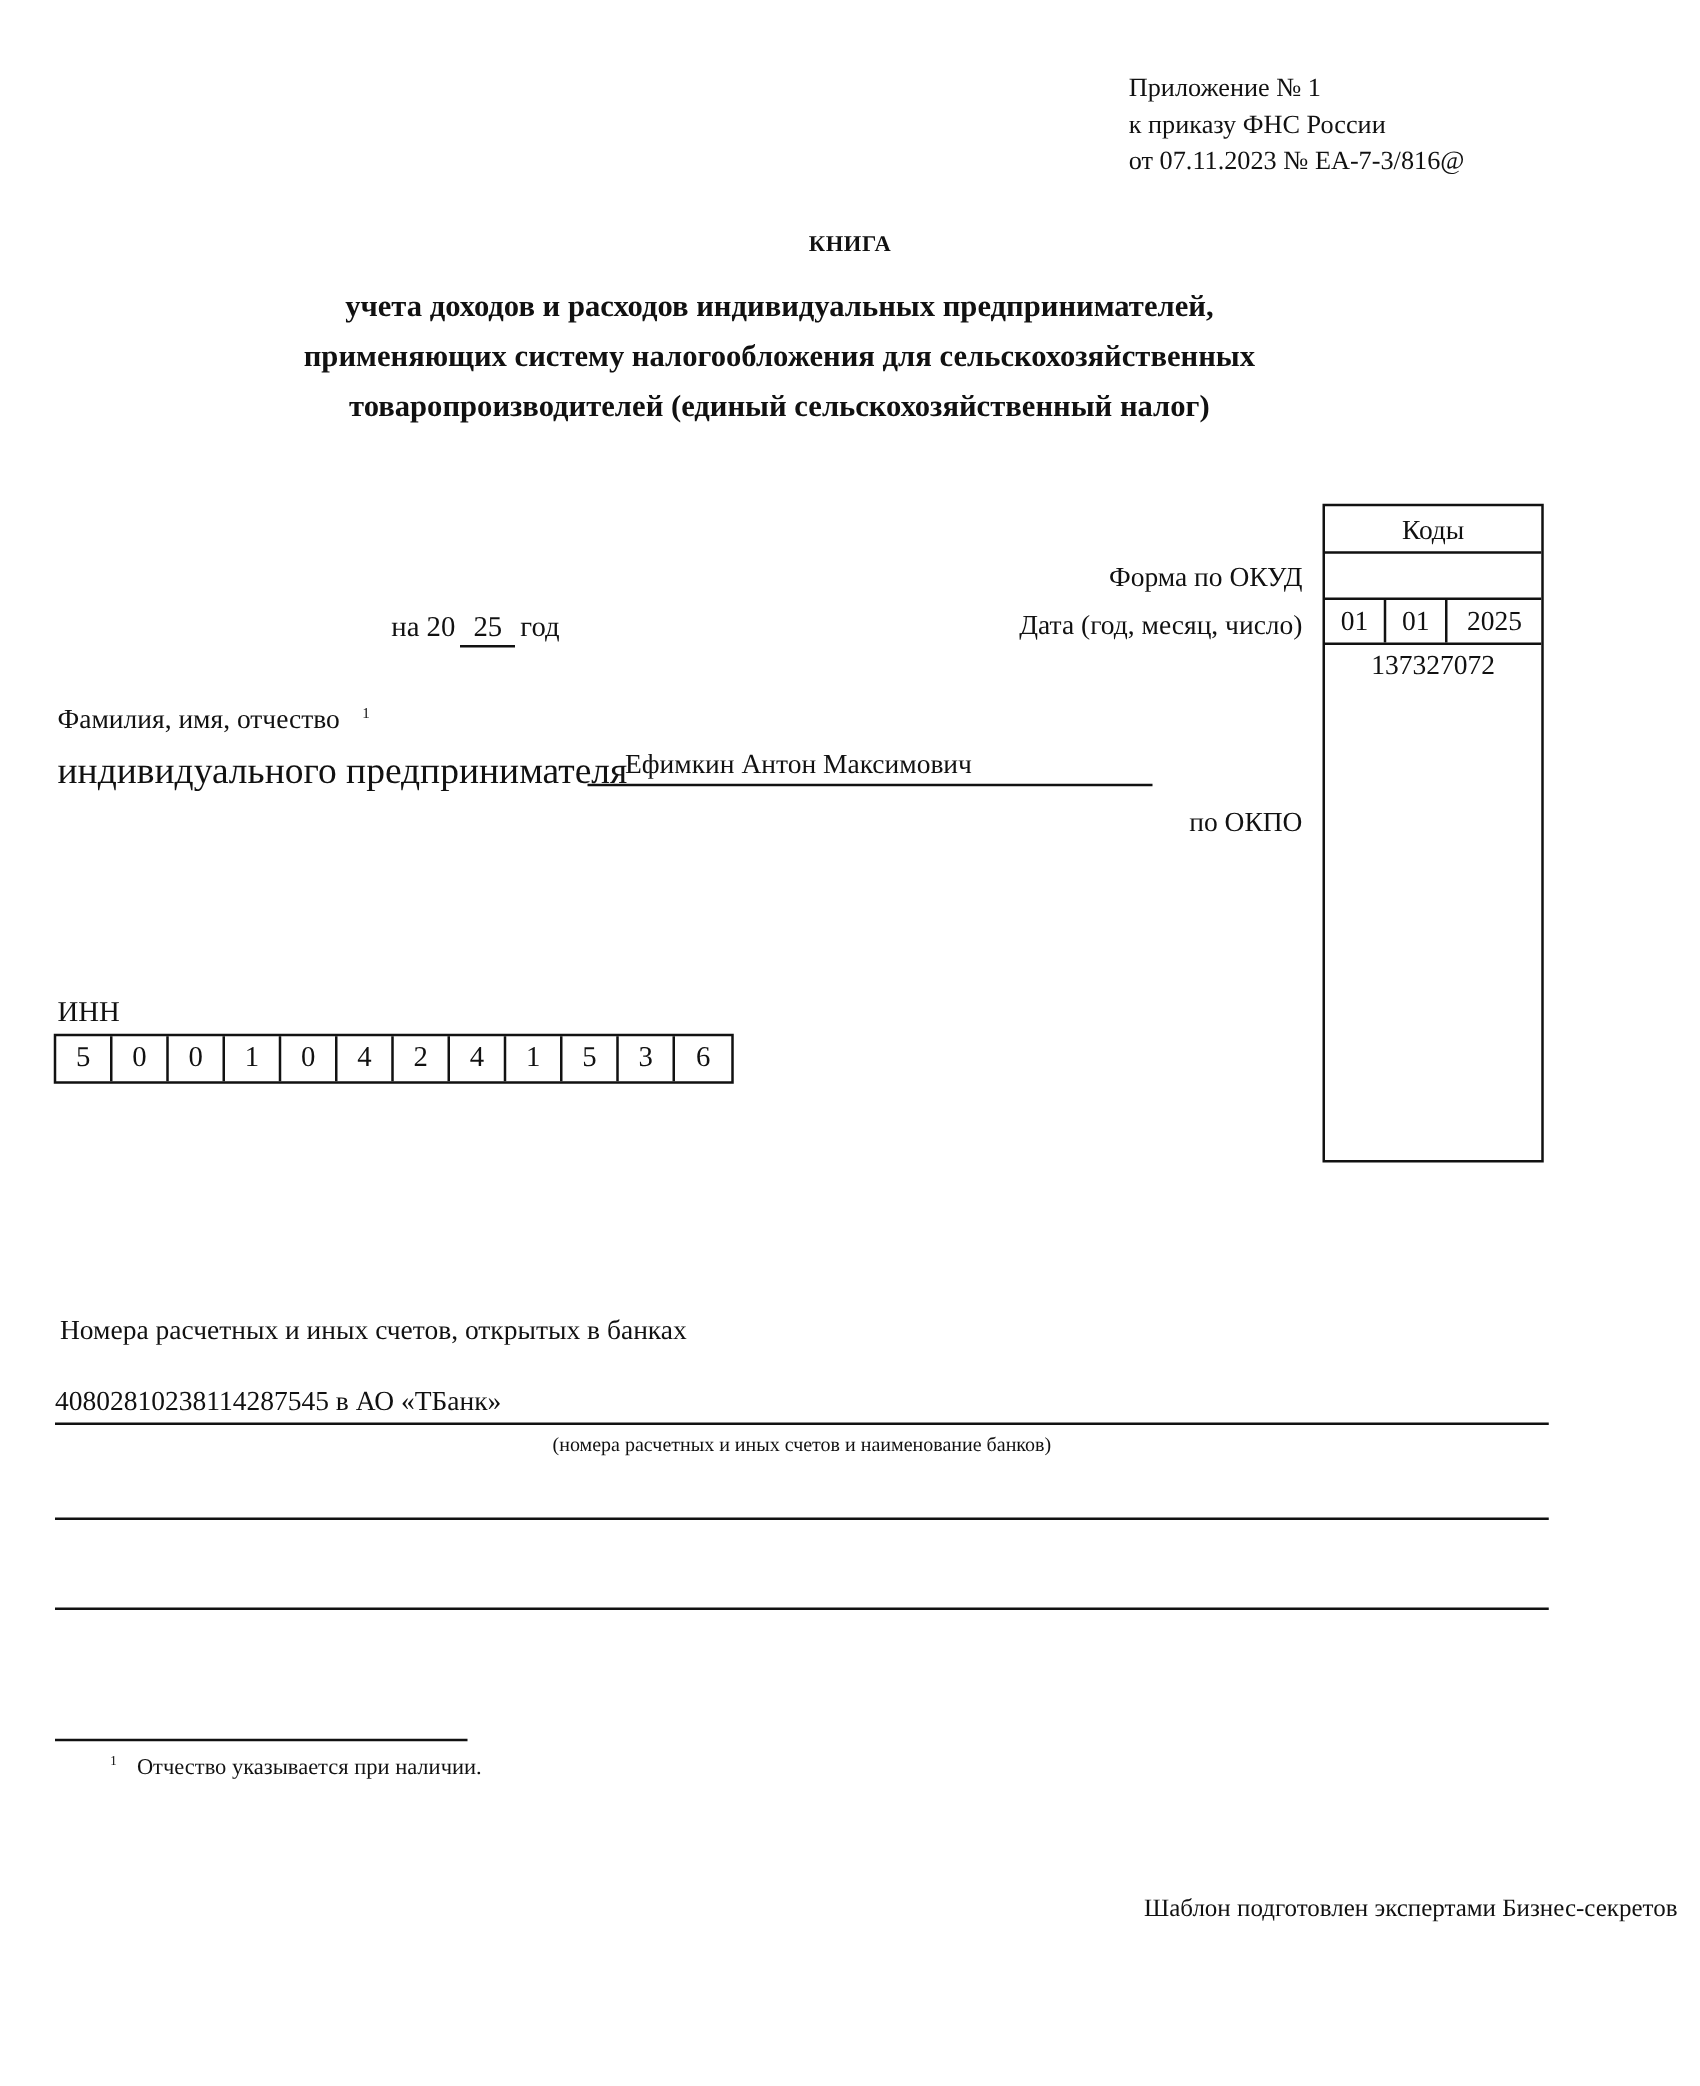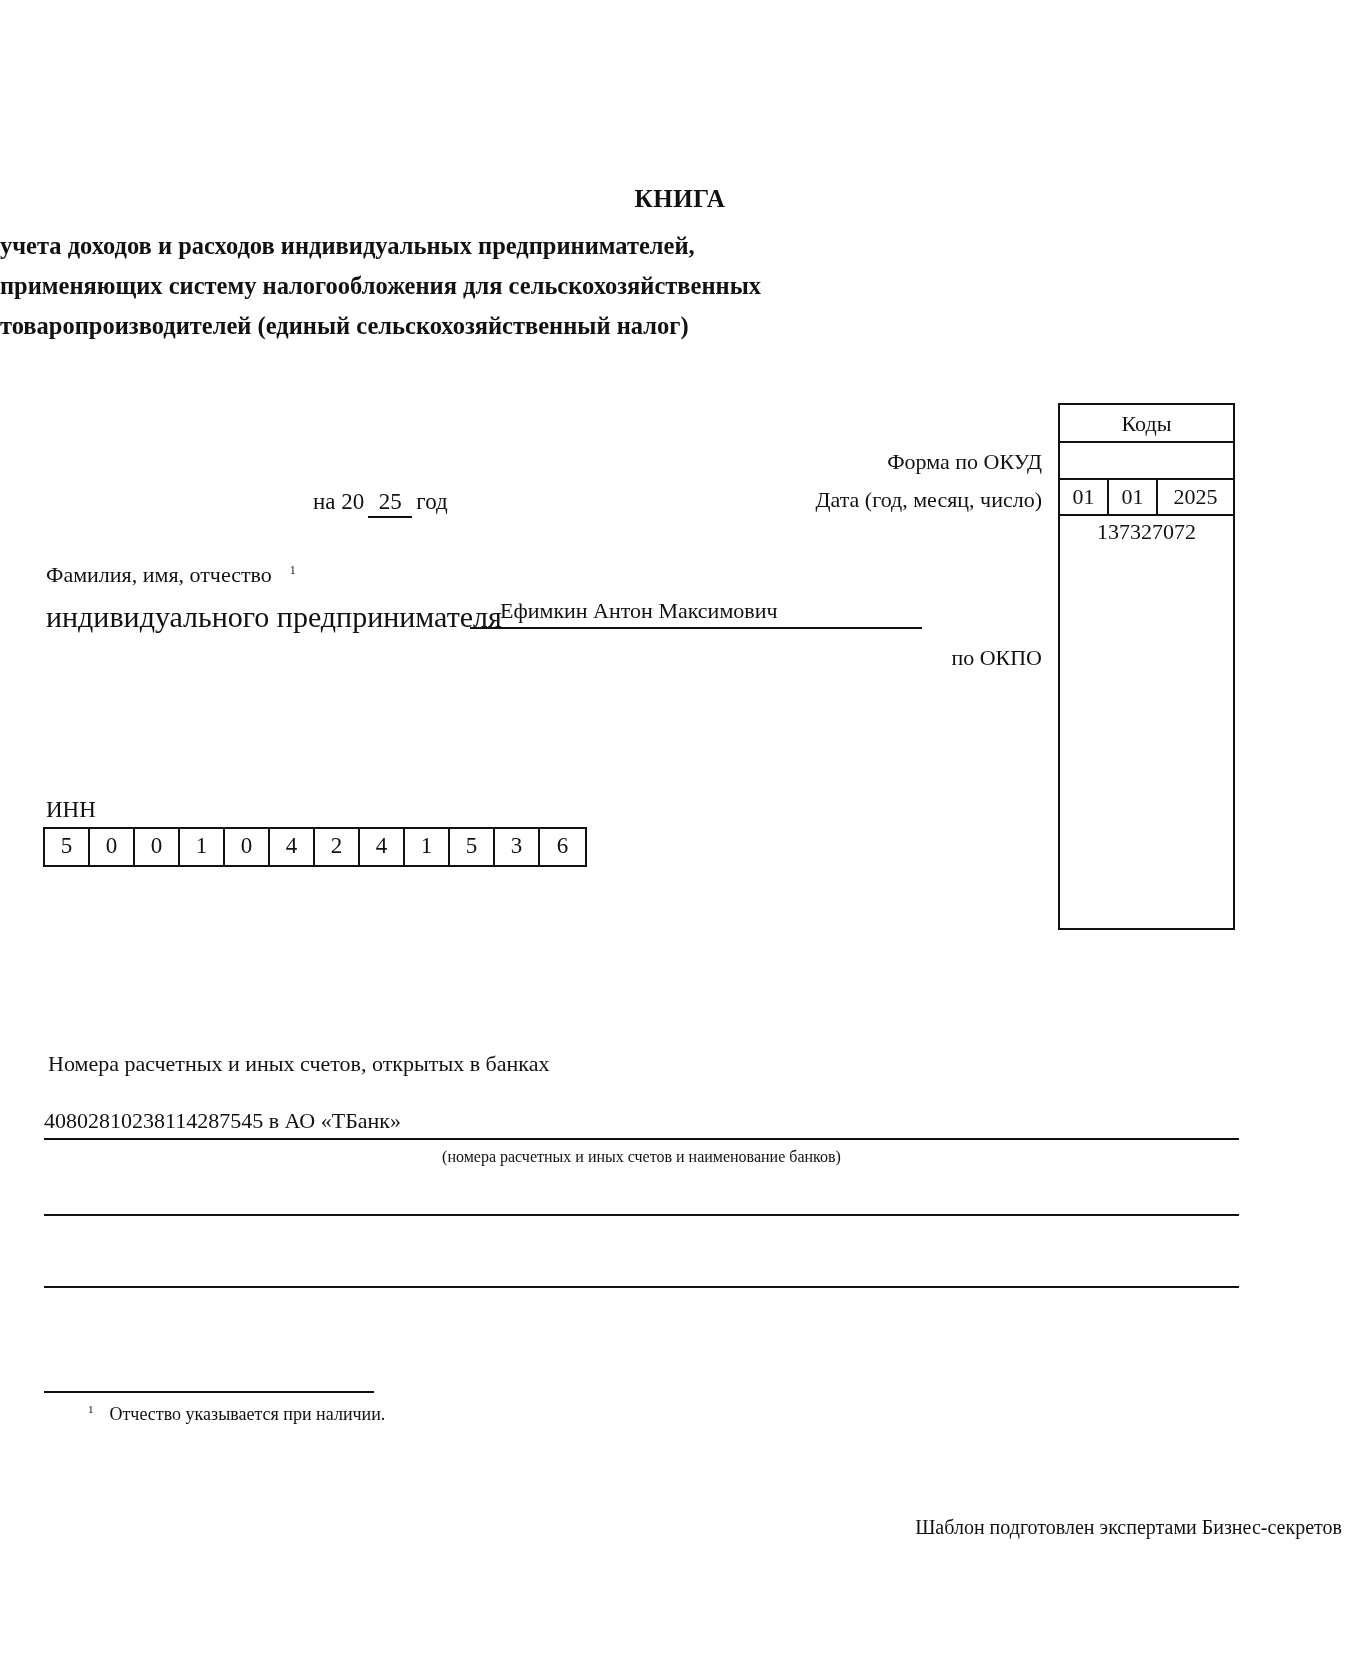--- a/index.html
+++ b/index.html
@@ -26,28 +26,28 @@
     white-space: nowrap;
   }
 
   
   .title-main {
     position: absolute;
     left: 0; top: 185px;
     width: 1360px;
     text-align: center;
     font-weight: bold;
-    font-size: 25px;
+    font-size: 18px;
     letter-spacing: 0.5px;
   }
   .title-sub {
     position: absolute;
     left: 0; top: 226px;
     width: 1247px;
-    text-align: left;
+    text-align: center;
     font-weight: bold;
     font-size: 24.5px;
     line-height: 40px;
   }
   .title-sub div { white-space: nowrap; }
 
   
   .codes-box {
     position: absolute;
     left: 1058px;
@@ -244,20 +244,25 @@
     font-size: 20px;
     white-space: nowrap;
     margin-left: 21px;
   }
 </style>
 </head>
 <body>
 
 <div class="page">
 
+  <div class="appendix">
+    <div>Приложение № 1</div>
+    <div>к приказу ФНС России</div>
+    <div>от 07.11.2023 № ЕА-7-3/816@</div>
+  </div>
 
   <div class="title-main">КНИГА</div>
   <div class="title-sub">
     <div>учета доходов и расходов индивидуальных предпринимателей,</div>
     <div>применяющих систему налогообложения для сельскохозяйственных</div>
     <div>товаропроизводителей (единый сельскохозяйственный налог)</div>
   </div>
 
   <div class="lbl-okud">Форма по ОКУД</div>
   <div class="lbl-date">Дата (год, месяц, число)</div>

